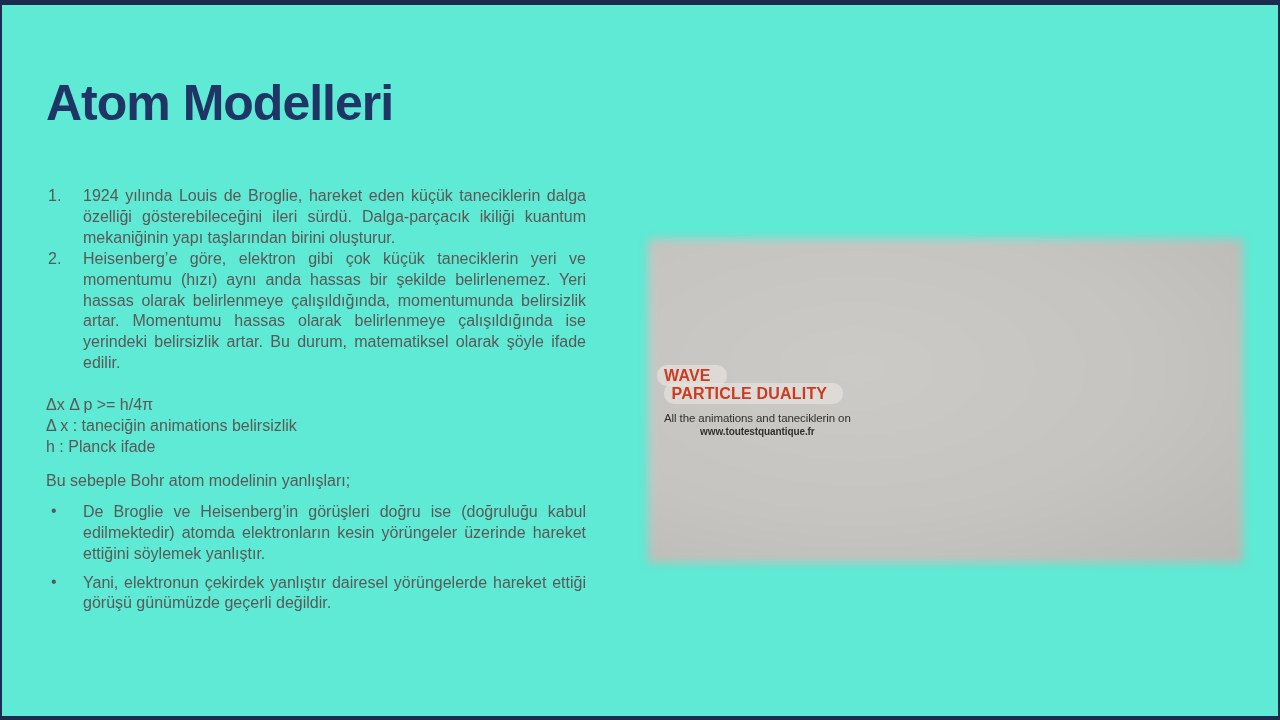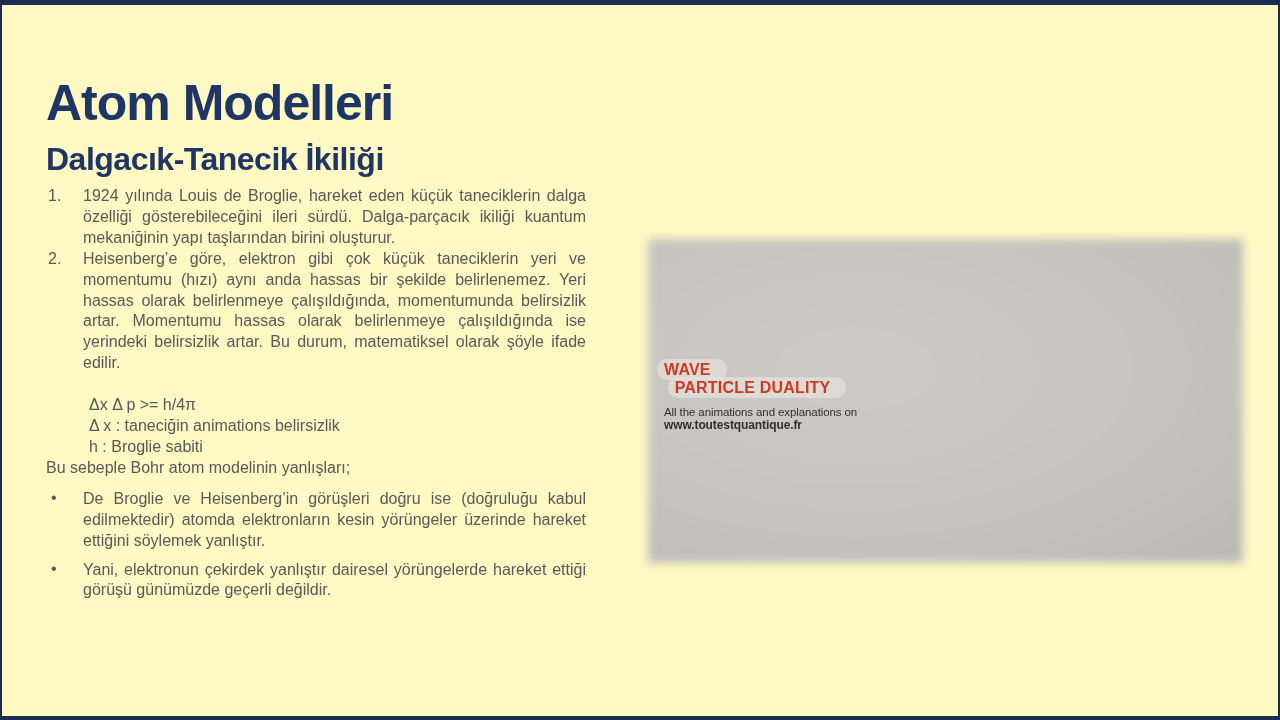--- a/index.html
+++ b/index.html
@@ -1,20 +1,20 @@
 <!DOCTYPE html>
 <html><head>
 <meta charset="utf-8">
 <style>
   html, body { margin: 0; padding: 0; background: #ffffff; }
   .slide {
     position: relative;
     width: 1280px;
     height: 720px;
-    background: #fef9c3;
+    background: #5eead4;
     overflow: hidden;
     font-family: "Liberation Sans", sans-serif;
   }
   
   .bar-top    { position: absolute; top: 0; left: 0; right: 0; height: 5px; background: #1b2c4e; }
   .bar-bottom { position: absolute; bottom: 0; left: 0; right: 0; height: 4px; background: #1b2c4e; }
   .border-left  { position: absolute; top: 0; bottom: 0; left: 0;  width: 2px; background: #1b2c4e; }
   .border-right { position: absolute; top: 0; bottom: 0; right: 0; width: 2px; background: #1b2c4e; }
 
   .title {
@@ -28,22 +28,22 @@
     letter-spacing: -0.5px; white-space: nowrap;
   }
 
   .textcol {
     position: absolute; left: 46px; top: 186px; width: 540px;
     color: #5a5858; font-size: 16px; line-height: 20.9px;
   }
   .num-item { position: relative; padding-left: 37px; text-align: justify; }
   .num-item .num { position: absolute; left: 2px; top: 0; }
   .formula-block { margin-top: 21px; }
-  .formula-line { text-align: left; margin-left: 43px; }
-  .lead { }
+  .formula-line { text-align: left; }
+  .lead { margin-top: 13px; }
   .bullet-item { position: relative; padding-left: 37px; text-align: justify; margin-top: 10px; }
   .bullet-item .bullet-char { position: absolute; left: 5px; top: -1px; }
   .bullet-item.second { margin-top: 8px; }
 
   
   .video {
     position: absolute; left: 648px; top: 239px; width: 595px; height: 324px;
   }
   .video-bg {
     position: absolute; top: 0; left: 0; right: 0; bottom: 0;
@@ -51,58 +51,57 @@
     filter: blur(5px);
     border-radius: 3px;
   }
   .video-content { position: absolute; left: 9px; top: 120px; }
   .pill {
     display: inline-block;
     background: rgba(228, 226, 222, 0.72);
     border-radius: 10px;
     padding: 2px 16px 2px 7px;
   }
-  .pill-row { line-height: 17px; }
+  .pill-row { line-height: 17px; margin-top: 6px; }
   .pill-row + .pill-row { margin-top: -3px; text-align: center; }
   .video-title-text {
     color: #cd3a20; font-weight: bold; font-size: 16px;
     letter-spacing: 0.2px; white-space: nowrap;
   }
   .video-caption { margin-top: 8px; margin-left: 7px; color: #32302c; }
   .caption-line1 { font-size: 11.5px; line-height: 13px; font-weight: normal; letter-spacing: -0.1px; white-space: nowrap; }
-  .caption-line2 { font-size: 12px; line-height: 13px; font-weight: bold; letter-spacing: -0.1px; white-space: nowrap; }
+  .caption-line2 { font-size: 10px; line-height: 13px; font-weight: bold; letter-spacing: -0.1px; white-space: nowrap; text-align: center; }
 </style>
 </head>
 <body>
 
 <div class="slide">
   <div class="bar-top"></div>
   <div class="border-left"></div>
   <div class="border-right"></div>
   <div class="bar-bottom"></div>
 
   <div class="title">Atom Modelleri</div>
-  <div class="subtitle">Dalgacık-Tanecik İkiliği</div>
 
   <div class="textcol">
 
     <div class="num-item">
       <span class="num">1.</span>
       <span>1924 yılında Louis de Broglie, hareket eden küçük taneciklerin dalga özelliği gösterebileceğini ileri sürdü. Dalga-parçacık ikiliği kuantum mekaniğinin yapı taşlarından birini oluşturur.</span>
     </div>
 
     <div class="num-item">
       <span class="num">2.</span>
       <span>Heisenberg’e göre, elektron gibi çok küçük taneciklerin yeri ve momentumu (hızı) aynı anda hassas bir şekilde belirlenemez. Yeri hassas olarak belirlenmeye çalışıldığında, momentumunda belirsizlik artar. Momentumu hassas olarak belirlenmeye çalışıldığında ise yerindeki belirsizlik artar. Bu durum, matematiksel olarak şöyle ifade edilir.</span>
     </div>
 
     <div class="formula-block">
       <div class="formula-line">Δx Δ p &gt;= h/4π</div>
       <div class="formula-line">Δ x : taneciğin animations belirsizlik</div>
-      <div class="formula-line">h : Broglie sabiti</div>
+      <div class="formula-line">h : Planck ifade</div>
     </div>
 
     <div class="lead">Bu sebeple Bohr atom modelinin yanlışları;</div>
 
     <div class="bullet-item">
       <span class="bullet-char">•</span>
       <span>De Broglie ve Heisenberg’in görüşleri doğru ise (doğruluğu kabul edilmektedir) atomda elektronların kesin yörüngeler üzerinde hareket ettiğini söylemek yanlıştır.</span>
     </div>
 
     <div class="bullet-item second">
@@ -115,18 +114,18 @@
   <div class="video">
     <div class="video-bg"></div>
     <div class="video-content">
       <div class="pill-row">
         <span class="pill"><span class="video-title-text">WAVE</span></span>
       </div>
       <div class="pill-row">
         <span class="pill"><span class="video-title-text">PARTICLE DUALITY</span></span>
       </div>
       <div class="video-caption">
-        <div class="caption-line1">All the animations and explanations on</div>
+        <div class="caption-line1">All the animations and taneciklerin on</div>
         <div class="caption-line2">www.toutestquantique.fr</div>
       </div>
     </div>
   </div>
 </div>
 
 </body></html>

